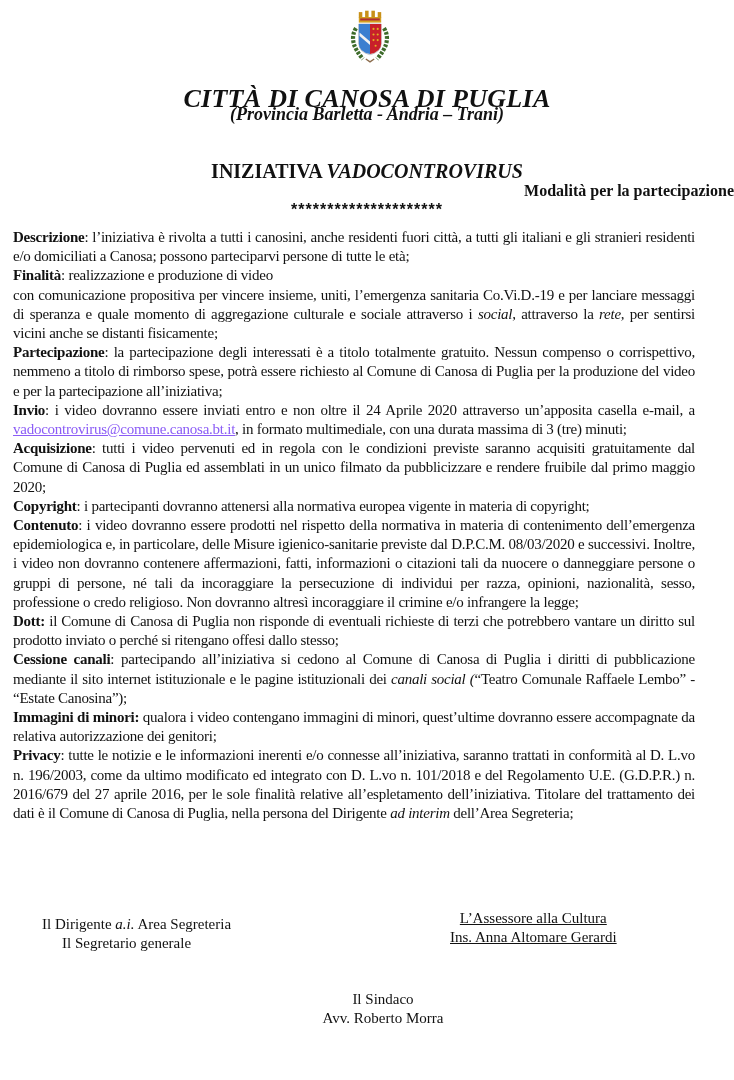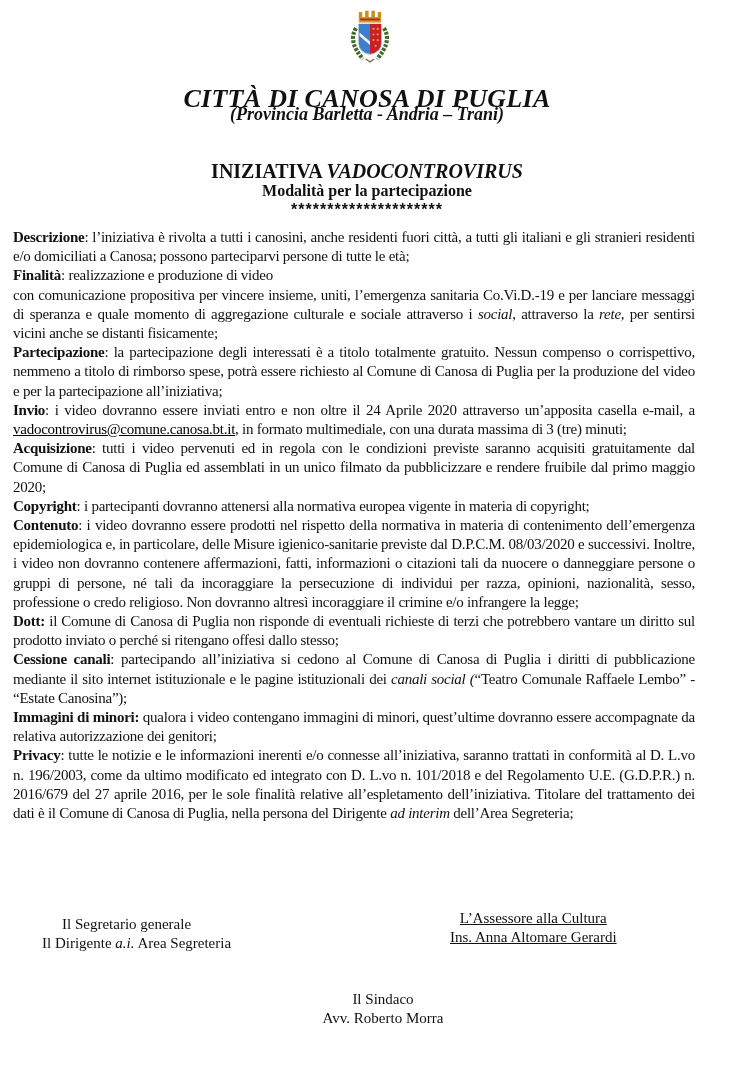--- a/index.html
+++ b/index.html
@@ -4,27 +4,27 @@
 <style>
   html, body { margin:0; padding:0; background:#ffffff; }
   body { width:734px; height:1080px; position:relative; overflow:hidden;
          font-family:"Liberation Serif", serif; color:#111; }
   .crest { position:absolute; left:335px; top:2px; width:70px; height:72px; }
   .hdr { position:absolute; left:0; width:734px; text-align:center; }
   .city { top:84px; font-size:26px; font-weight:bold; font-style:italic; letter-spacing:0.3px; }
   .prov { top:104px; font-size:18px; font-weight:bold; font-style:italic; }
   .init { top:160px; font-size:20px; font-weight:bold; }
   .init i { font-weight:bold; }
-  .mod { top:182px; font-size:16px; font-weight:bold; }
+  .mod { top:182px; font-size:16px; font-weight:bold;text-align:right; }
   .stars { top:201px; font-size:16px; font-weight:bold; letter-spacing:1px; font-family:"Liberation Sans", sans-serif; }
   .body { position:absolute; left:13px; top:228px; width:682px; font-size:15px; line-height:19.2px;
           text-align:justify; letter-spacing:-0.25px; }
   .body p { margin:0; }
   .body b { font-weight:bold; }
-  .link { color:#000000; text-decoration:underline; }
+  .link { color:#8b5cf6; text-decoration:underline; }
   .sig { position:absolute; font-size:15px; line-height:19px; }
   .sig div { white-space:nowrap; }
 </style>
 </head>
 <body>
 
 <svg class="crest" viewBox="0 0 100 80">
 
   <rect x="34" y="10" width="32" height="8" fill="#d4a020"></rect>
   <rect x="34" y="3" width="5" height="8" fill="#c89018"></rect>
@@ -67,22 +67,22 @@
   <p><b>Acquisizione</b><span>: </span><span>tutti i video pervenuti ed in regola con le condizioni previste saranno acquisiti gratuitamente dal Comune di Canosa di Puglia ed assemblati in un unico filmato da pubblicizzare e rendere fruibile dal primo maggio 2020;</span></p>
   <p><b>Copyright</b><span>: </span><span>i partecipanti dovranno attenersi alla normativa europea vigente in materia di copyright;</span></p>
   <p><b>Contenuto</b><span>: </span><span>i video dovranno essere prodotti nel rispetto della normativa in materia di contenimento dell’emergenza epidemiologica e, in particolare, delle Misure igienico-sanitarie previste dal D.P.C.M. 08/03/2020 e successivi. Inoltre, i video non dovranno contenere affermazioni, fatti, informazioni o citazioni tali da nuocere o danneggiare persone o gruppi di persone, né tali da incoraggiare la persecuzione di individui per razza, opinioni, nazionalità, sesso, professione o credo religioso. Non dovranno altresì incoraggiare il crimine e/o infrangere la legge;</span></p>
   <p><b>Dott:</b><span> </span><span>il Comune di Canosa di Puglia non risponde di eventuali richieste di terzi che potrebbero vantare un diritto sul prodotto inviato o perché si ritengano offesi dallo stesso;</span></p>
   <p><b>Cessione canali</b><span>: </span><span>partecipando all’iniziativa si cedono al Comune di Canosa di Puglia i diritti di pubblicazione mediante il sito internet istituzionale e le pagine istituzionali dei </span><i>canali social (</i><span>“Teatro Comunale Raffaele Lembo” - “Estate Canosina”);</span></p>
   <p><b>Immagini di minori:</b><span> </span><span>qualora i video contengano immagini di minori, quest’ultime dovranno essere accompagnate da relativa autorizzazione dei genitori;</span></p>
   <p><b>Privacy</b><span>: </span><span>tutte le notizie e le informazioni inerenti e/o connesse all’iniziativa, saranno trattati in conformità al D. L.vo n. 196/2003, come da ultimo modificato ed integrato con D. L.vo n. 101/2018 e del Regolamento U.E. (G.D.P.R.) n. 2016/679 del 27 aprile 2016, per le sole finalità relative all’espletamento dell’iniziativa. Titolare del trattamento dei dati è il Comune di Canosa di Puglia, nella persona del Dirigente </span><i>ad interim</i><span> dell’Area Segreteria;</span></p>
 </div>
 
 <div class="sig" style="left:42px; top:915px;">
+  <div><span>Il Dirigente </span><i>a.i.</i><span> Area Segreteria</span></div>
   <div style="padding-left:20px;">Il Segretario generale</div>
-  <div><span>Il Dirigente </span><i>a.i.</i><span> Area Segreteria</span></div>
 </div>
 
 <div class="sig" style="left:450px; top:909px; text-align:center;text-decoration:underline;">
   <div>L’Assessore alla Cultura</div>
   <div>Ins. Anna Altomare Gerardi</div>
 </div>
 
 <div class="sig" style="left:0; width:766px; top:990px; text-align:center;">
   <div>Il Sindaco</div>
   <div>Avv. Roberto Morra</div>

